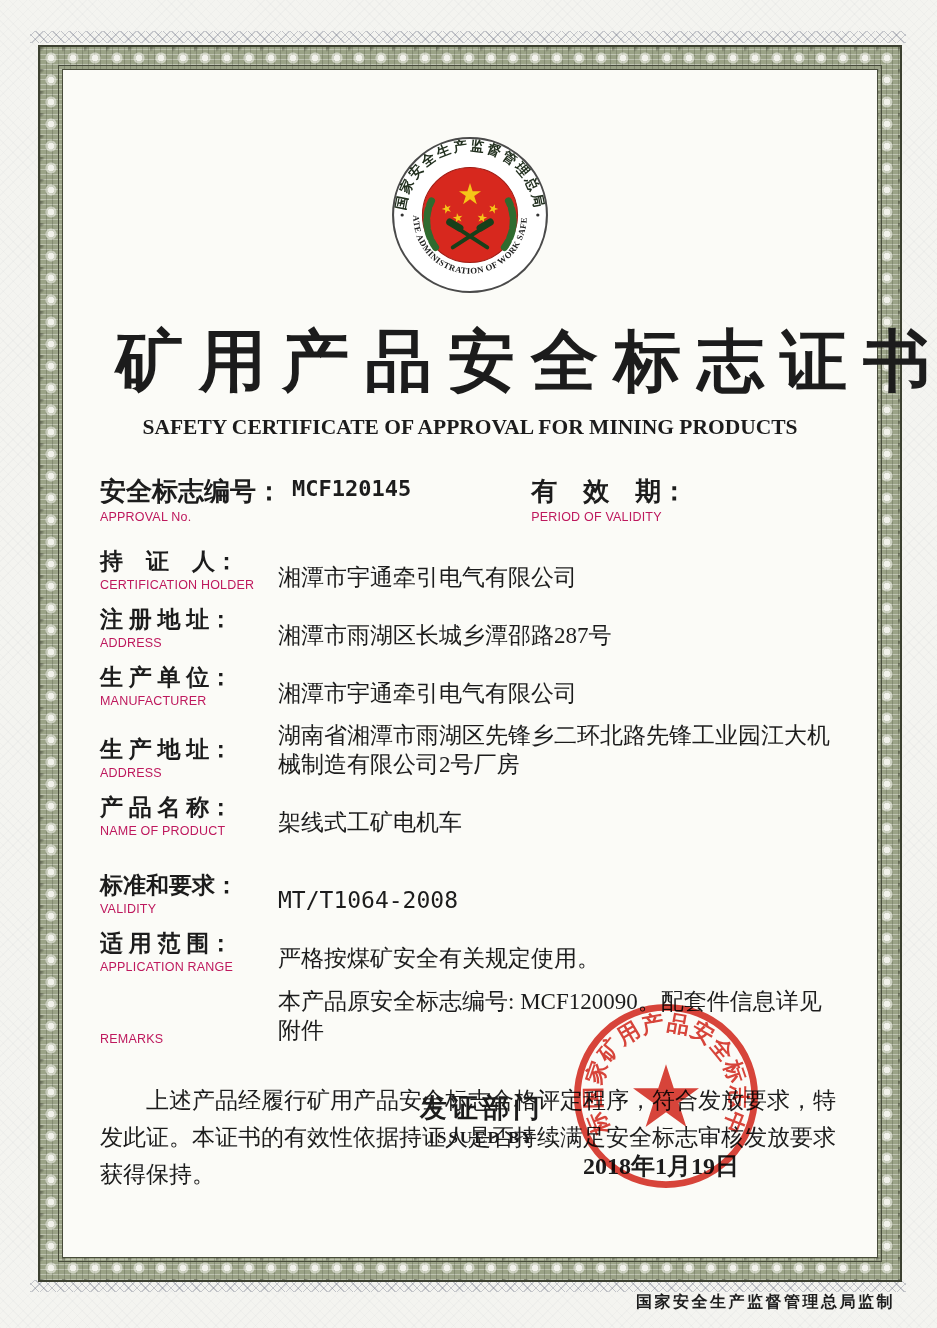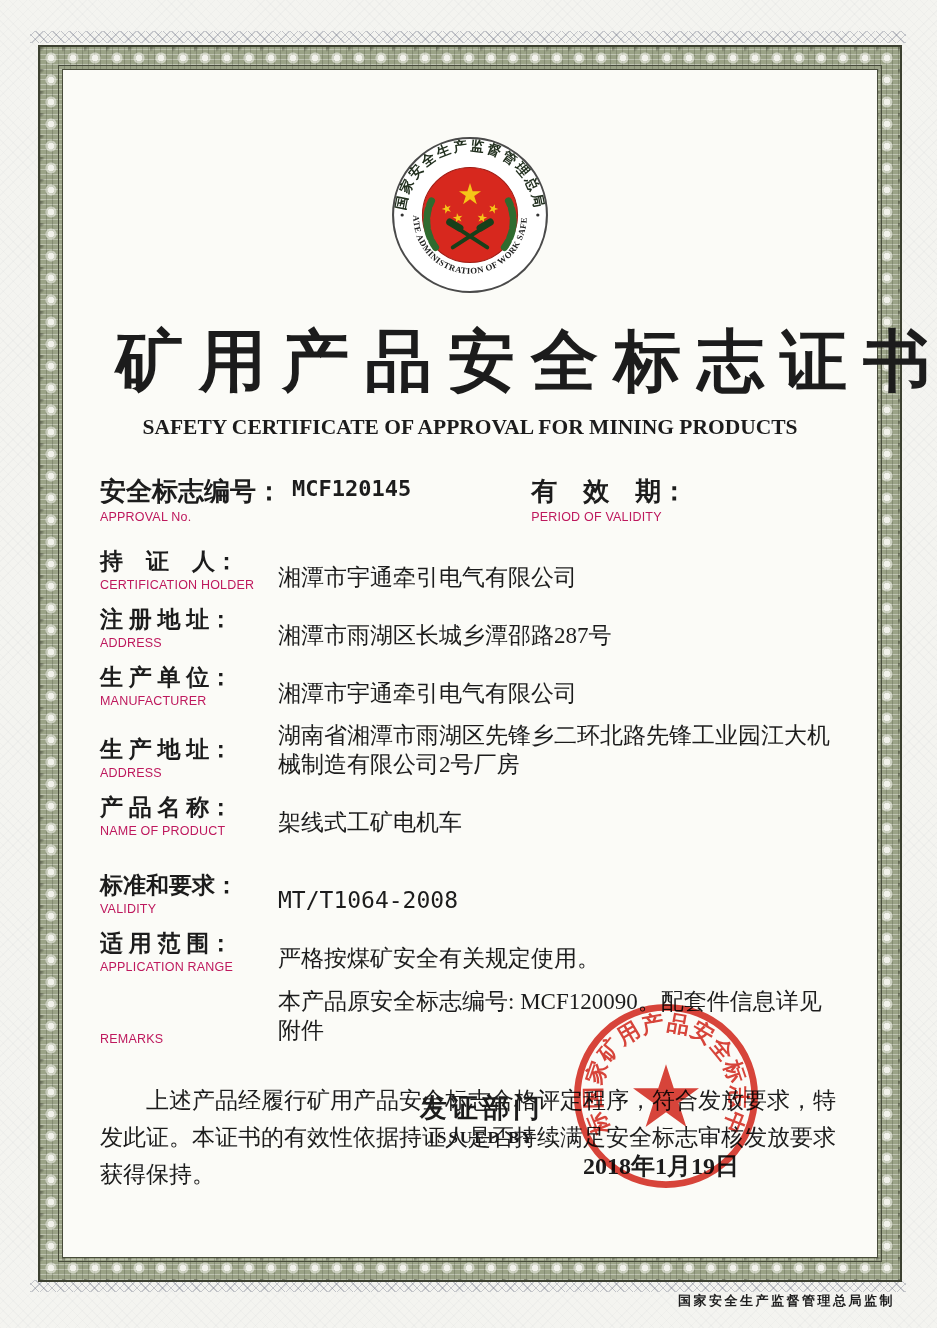--- a/index.html
+++ b/index.html
@@ -58,21 +58,21 @@
   .field-label .cn{font-size:23px;font-weight:700;white-space:nowrap;}
   .field-value{flex:1;font-size:23px;font-weight:500;line-height:1.28;padding-top:1px;}
   .statement{margin-top:36px;font-size:23px;line-height:1.62;text-indent:2em;font-weight:500;}
   .issued-block{position:absolute;left:420px;top:1090px;text-align:center;}
   .issued-block .cn{font-size:27px;font-weight:700;letter-spacing:4px;}
   .issued-block .en{font-family:"Liberation Serif",serif;font-size:17px;font-weight:700;
     letter-spacing:2px;margin-top:2px;}
   .issue-date{position:absolute;left:583px;top:1150px;font-size:24px;font-weight:600;white-space:nowrap;}
   .seal{position:absolute;left:560px;top:990px;width:212px;height:212px;opacity:0.92;
     mix-blend-mode:multiply;}
-  .footer-note{position:absolute;right:42px;top:1292px;font-size:13px;font-weight:700;
+  .footer-note{position:absolute;right:42px;top:1292px;font-size:16px;font-weight:700;
     letter-spacing:2.5px;color:#1d1d1d;}
 </style>
 </head>
 <body>
 
 <div class="page">
 
   <div class="wm-ma">MA</div>
   <div class="wm" style="left:250px;top:395px;transform:rotate(-20deg)"></div>
   <div class="wm" style="left:640px;top:500px;transform:rotate(15deg)"></div>

